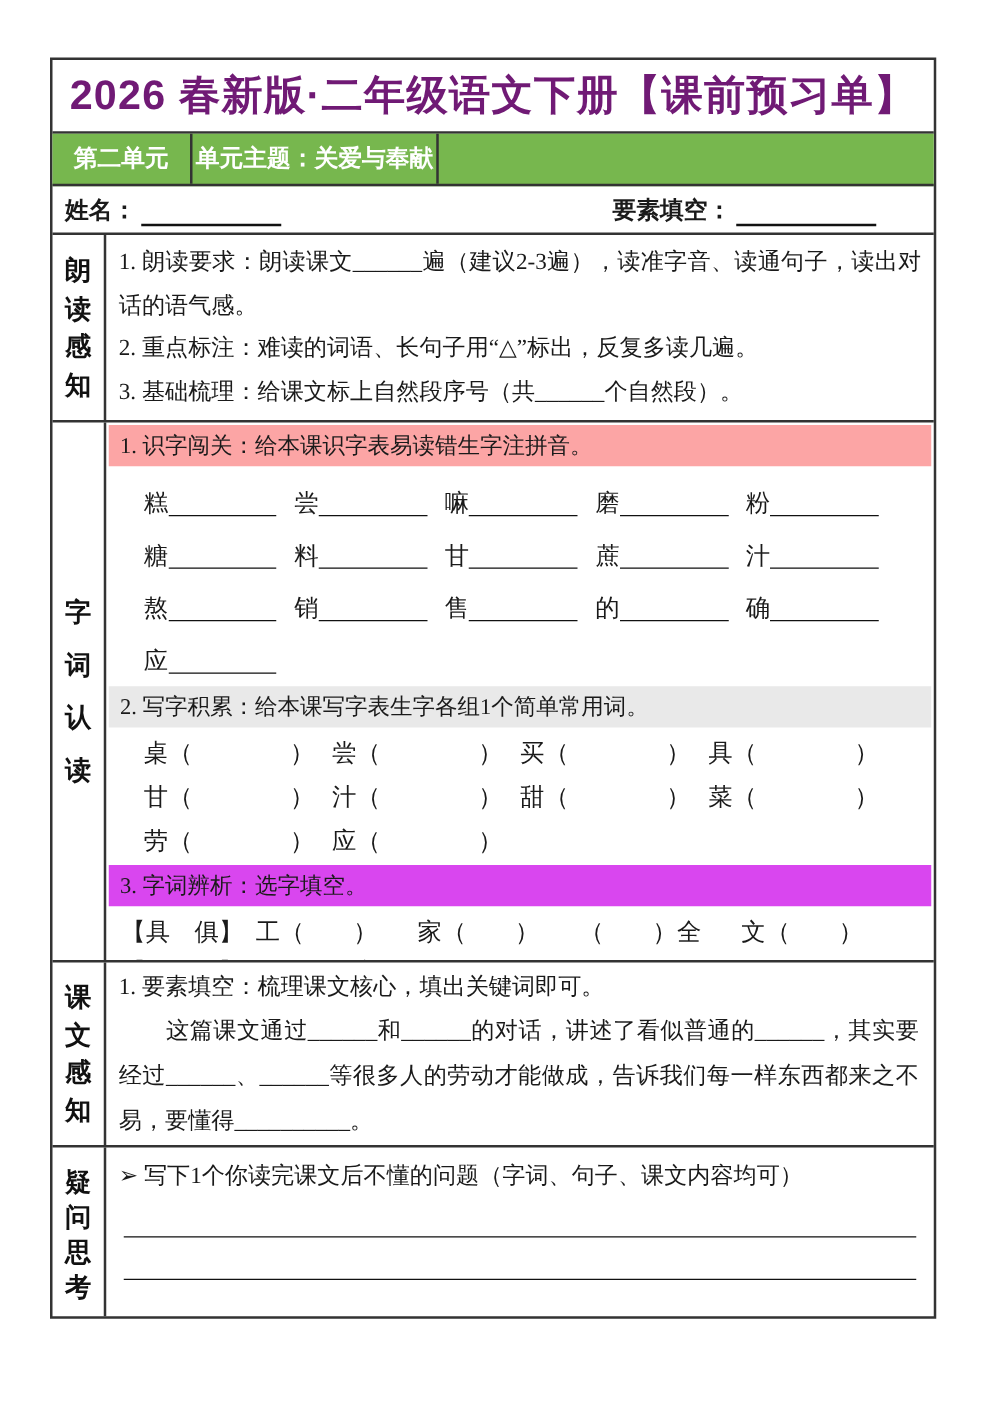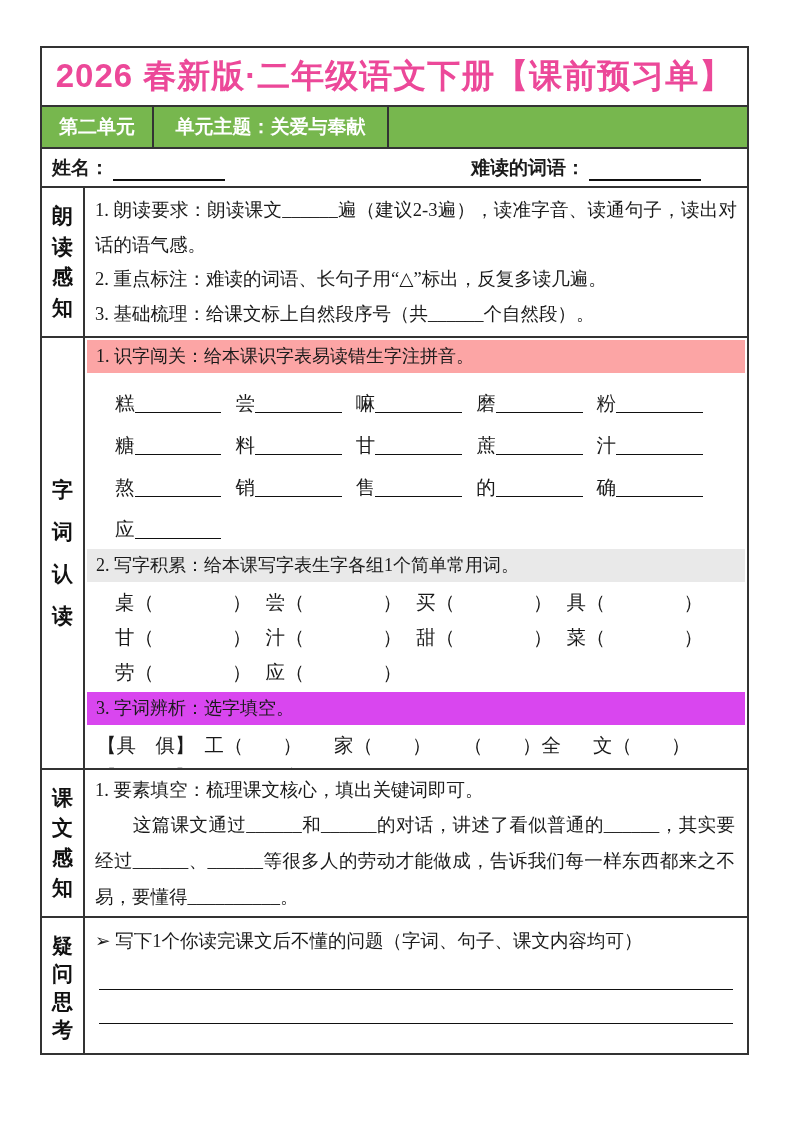--- a/index.html
+++ b/index.html
@@ -39,21 +39,21 @@
     border-bottom:2px solid var(--line);
     color:#fff;
     font-family:"Liberation Sans","DejaVu Sans",sans-serif;
     font-weight:bold;font-size:19px;
   }
   .unit-bar .cell{
     display:flex;align-items:center;justify-content:center;
     box-sizing:border-box;white-space:nowrap;
   }
   .unit-bar .c1{width:112px;border-right:2px solid var(--line);}
-  .unit-bar .c2{width:235px;border-right:2px solid var(--line);}
+  .unit-bar .c2{width:197px;border-right:2px solid var(--line);}
   .unit-bar .c3{flex:1;}
   
   .info-row{
     height:39px;display:flex;align-items:center;
     border-bottom:2px solid var(--line);
     font-family:"Liberation Sans","DejaVu Sans",sans-serif;
     font-weight:bold;font-size:19px;
     padding:0 46px 0 10px;box-sizing:border-box;
     justify-content:space-between;
   }
@@ -106,35 +106,35 @@
   .quest-prompt{font-size:18.5px;line-height:30px;padding:8px 10px 0 10px;margin:0;}
   .answer-lines{padding:0 14px;}
   .answer-line{border-bottom:1.5px solid #111;height:0;margin-top:33px;}
 </style>
 </head>
 <body>
 
 <div class="sheet">
 
   <div class="title-row">
-    <span class="t" style="color: #ec4899;">2026 春新版·二年级语文下册【课前预习单】</span>
+    <span class="t" style="color: #701a75;">2026 春新版·二年级语文下册【课前预习单】</span>
   </div>
 
   <div class="unit-bar" style="background: rgb(119, 183, 78);">
     <div class="cell c1">第二单元</div>
     <div class="cell c2">单元主题：关爱与奉献</div>
   </div>
 
   <div class="info-row">
     <span class="group">
       <span>姓名：</span>
       <span class="u-line"></span>
     </span>
     <span class="group">
-      <span>难读的词语：</span>
+      <span>要素填空：</span>
       <span class="u-line"></span>
     </span>
   </div>
 
   <div class="section sec-reading">
     <div class="label-col spread">
         <div class="vchar">朗</div>
         <div class="vchar">读</div>
         <div class="vchar">感</div>
         <div class="vchar">知</div>

